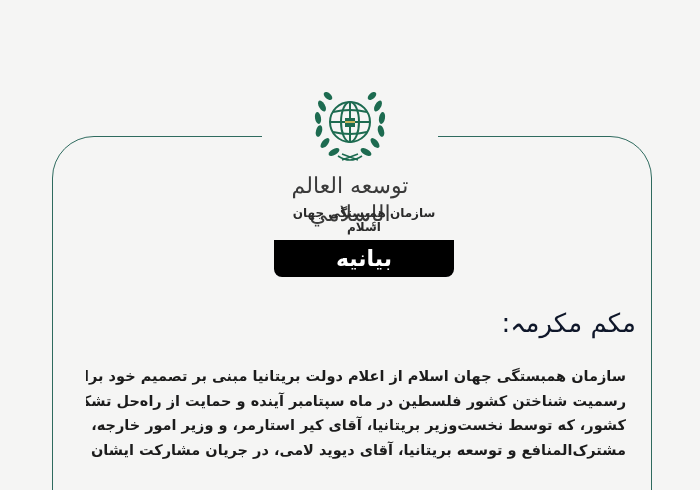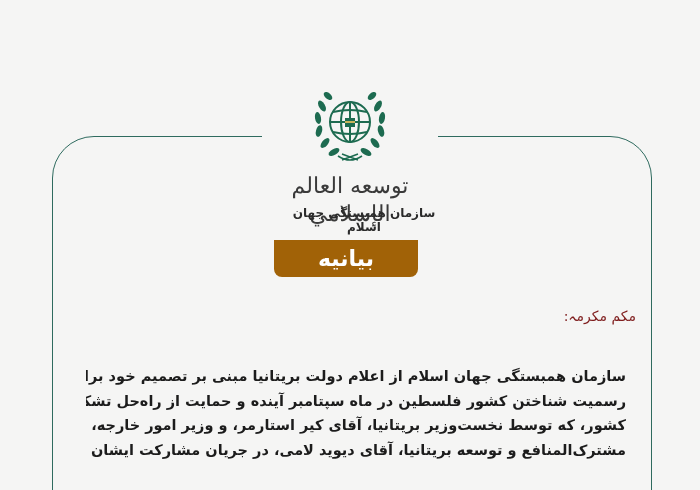--- a/index.html
+++ b/index.html
@@ -24,28 +24,28 @@
   .org-arabic {
     position:absolute; left:270px; top:172px; width:160px; text-align:center;
     font-family:"DejaVu Serif", serif; font-size:22px; color:#3a3a3a;
     letter-spacing:-0.5px; line-height:28px;
   }
   .org-persian {
     position:absolute; left:284px; top:206px; width:160px; text-align:center;
     font-size:12px; color:#2b2b2b; font-weight:bold;
   }
   .banner {
-    position:absolute; left:274px; top:240px; width:144px; height:37px;
-    background:#a16207; border-radius:0 0 8px 8px;
+    position:absolute; left:274px; top:240px; width:180px; height:37px;
+    background:#000000; border-radius:0 0 8px 8px;
     color:#ffffff; font-size:22px; font-weight:bold;
     display:flex; align-items:center; justify-content:center;
   }
   .salutation {
     position:absolute; right:64px; top:308px;
-    font-size:14px; color:#7f1d1d; direction:rtl;
+    font-size:26px; color:#0f172a; direction:rtl;
   }
   .body-text {
     position:absolute; left:86px; width:540px; top:364px;
     direction:rtl; text-align:justify; text-align-last:justify;
     font-size:14.5px; font-weight:bold; color:#1c1c1c; line-height:24.5px;
   }
   .body-text .line { display:block; white-space:nowrap; overflow:hidden; }
 </style>
 </head>
 <body>

